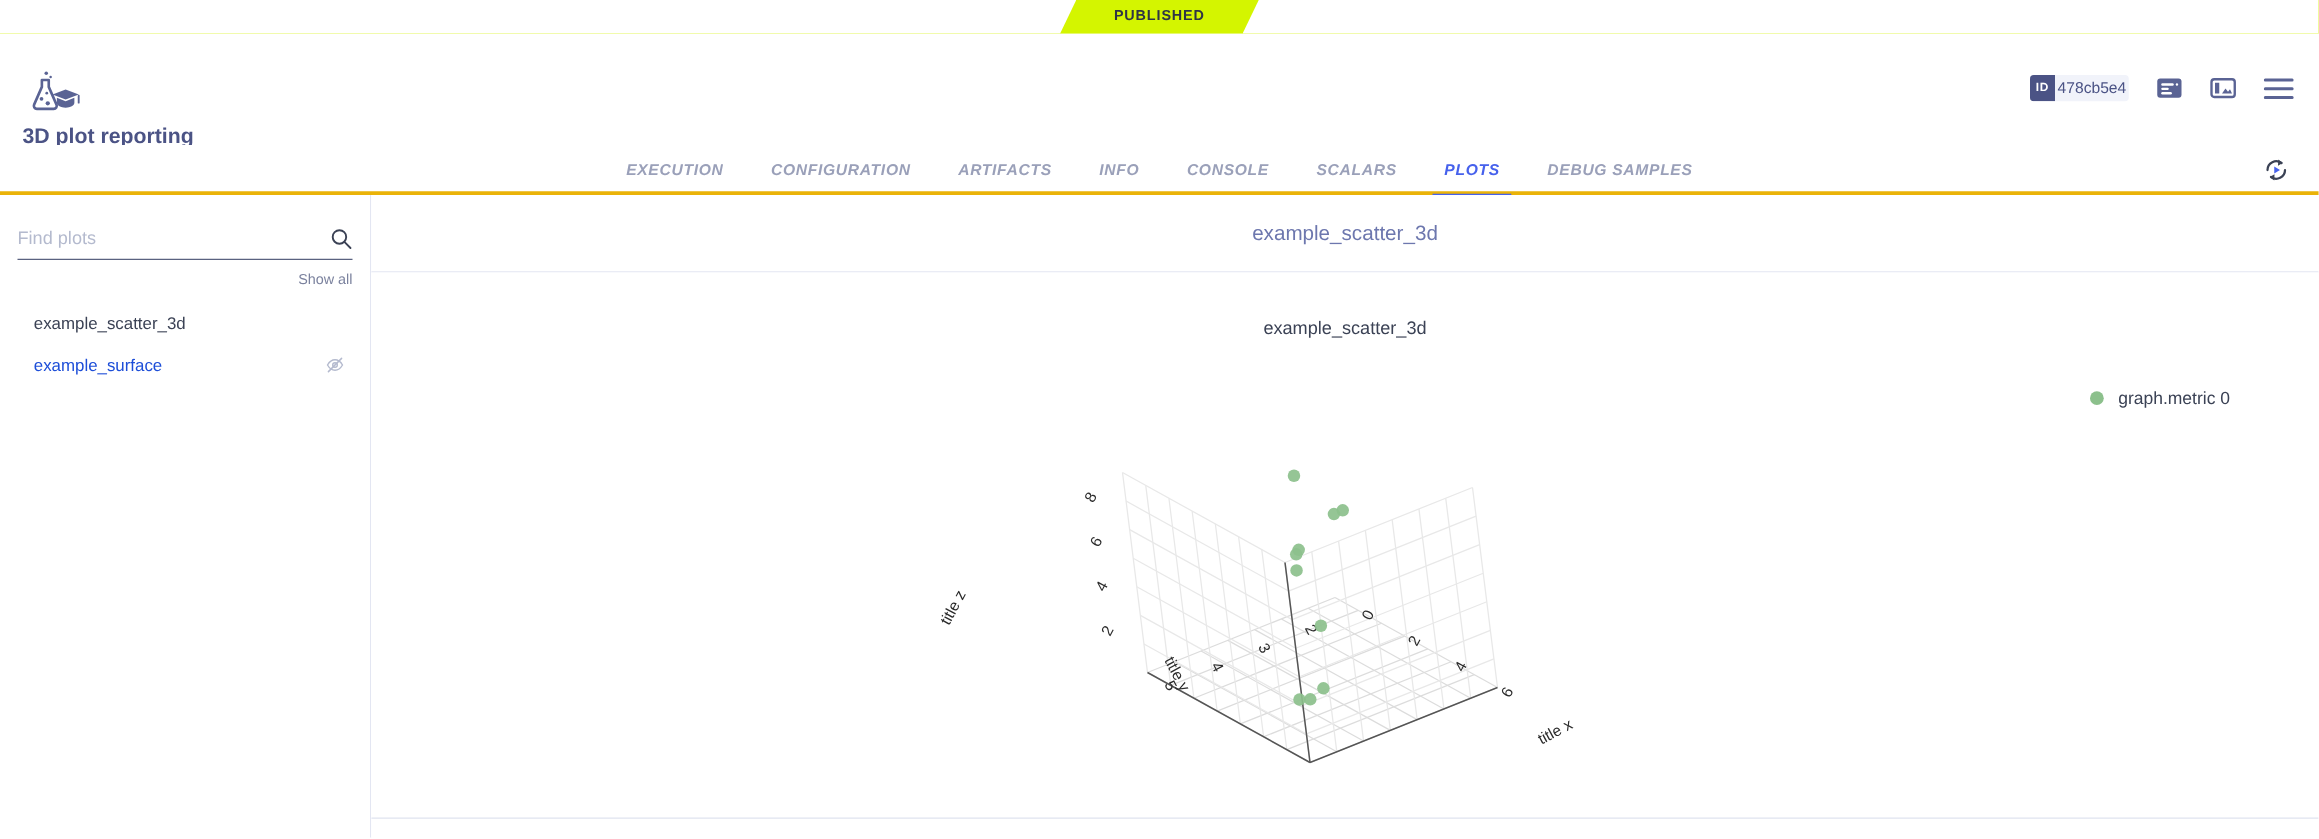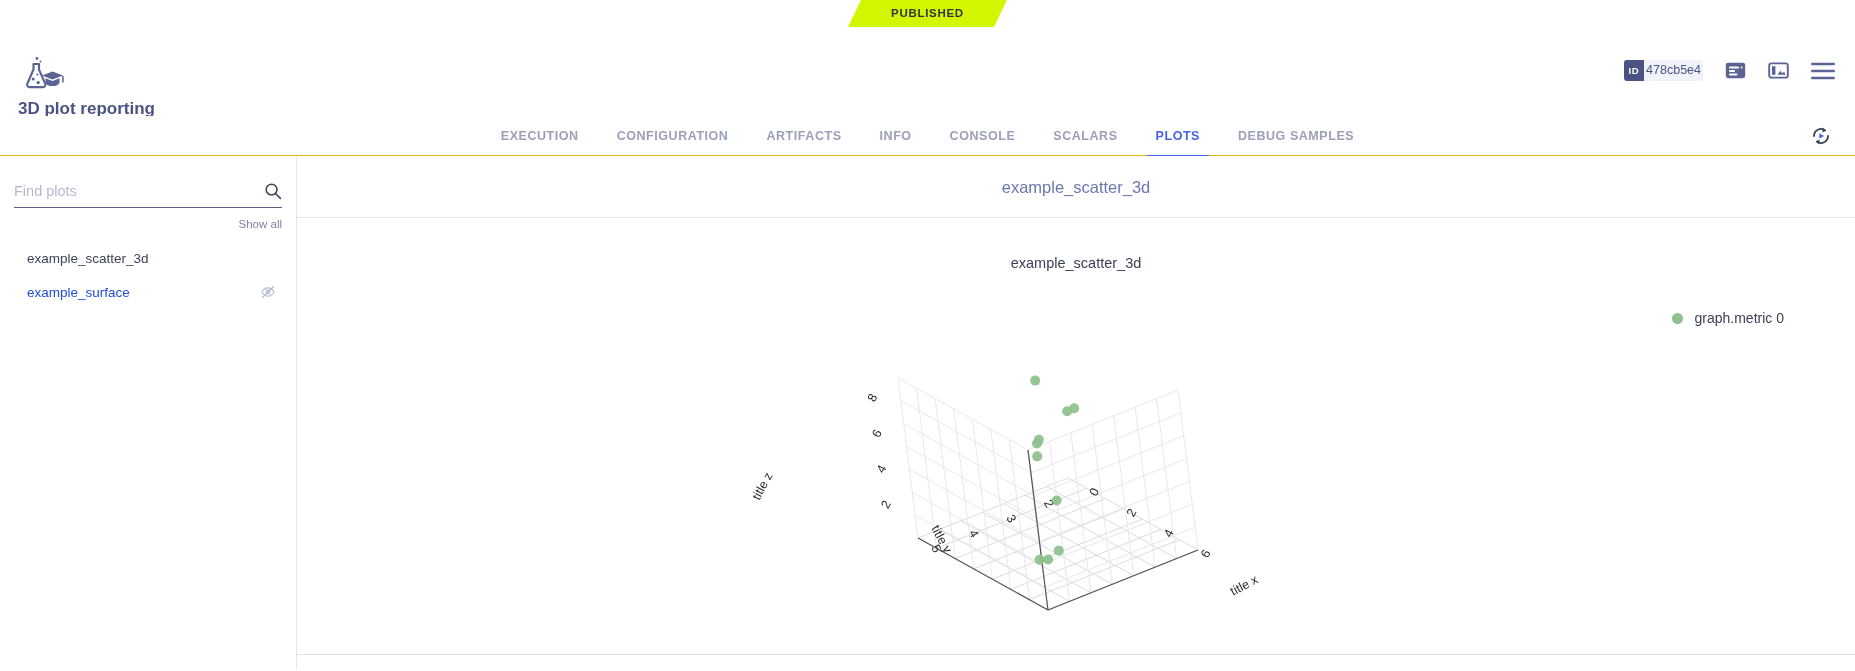--- a/index.html
+++ b/index.html
@@ -117,21 +117,22 @@
     padding: 0 2px;
     line-height: 21px;
   }
   .hicon { cursor: pointer; display: block; }
 
   
   .tabbar {
     position: relative;
     height: 40px;
     background: #ffffff;
-    border-bottom: 1px solid #eab308;
+    border-bottom: 3px solid #eab308;
+    font-style: italic;
   }
   .tabs {
     display: flex;
     justify-content: center;
     align-items: stretch;
     height: 40px;
     gap: 0;
   }
   .tab {
     position: relative;

